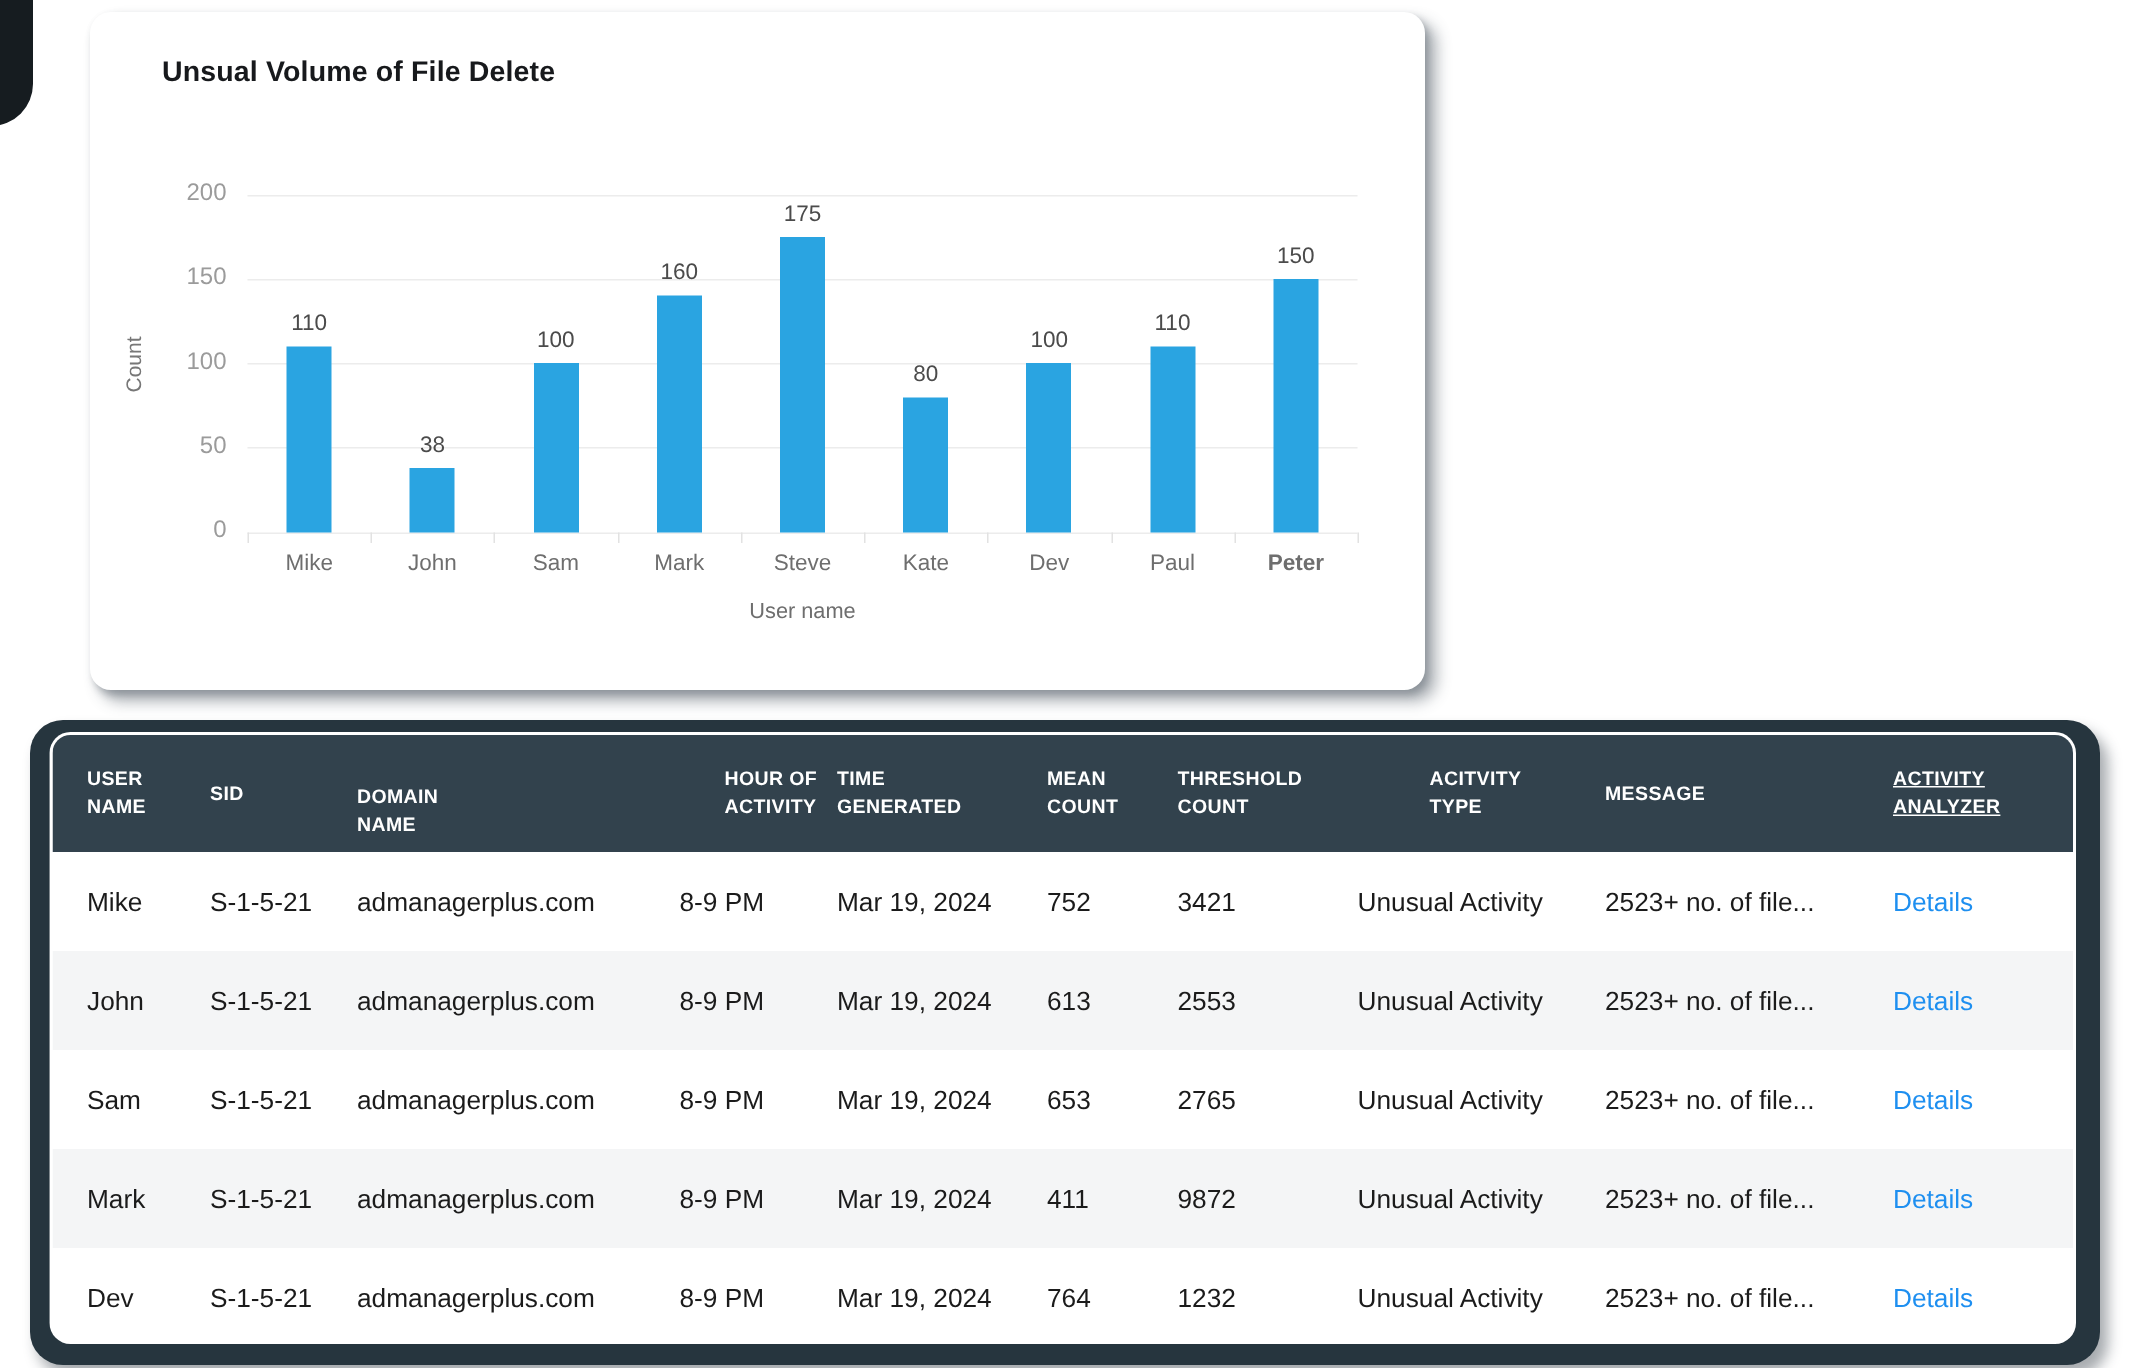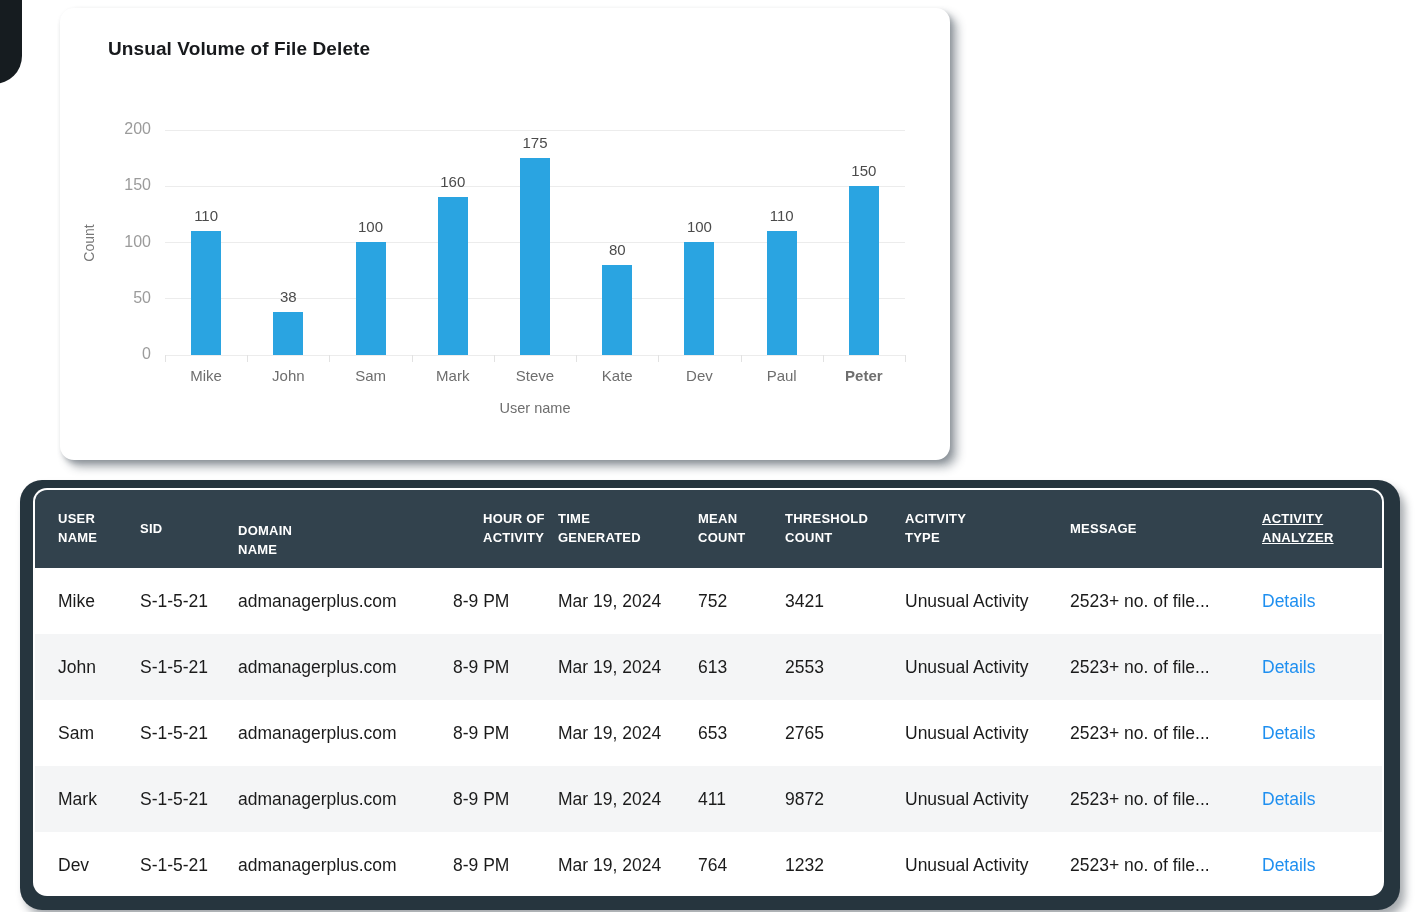--- a/index.html
+++ b/index.html
@@ -185,21 +185,21 @@
   <div class="table-frame">
     <div class="table-inner">
       <div class="grid-row thead">
           <div class="cell"><span style="white-space: normal;">USER NAME</span></div>
           <div class="cell"><span style="white-space: normal;">SID</span></div>
           <div class="cell"><span style="white-space: normal; margin-top: 23px;">DOMAIN NAME</span></div>
           <div class="cell"><span style="white-space: normal;">HOUR OF ACTIVITY</span></div>
           <div class="cell"><span style="white-space: normal;">TIME GENERATED</span></div>
           <div class="cell"><span style="white-space: normal;">MEAN COUNT</span></div>
           <div class="cell"><span style="white-space: normal;">THRESHOLD COUNT</span></div>
-          <div class="cell"><span style="white-space: normal;">ACITVITY TYPE</span></div>
+          <div class="cell"><span style="white-space: normal; margin-left: 48px;">ACITVITY TYPE</span></div>
           <div class="cell"><span style="white-space: normal;">MESSAGE</span></div>
           <div class="cell"><span style="white-space: normal;">ACTIVITY ANALYZER</span></div>
         </div>
       <div>
           <div class="grid-row trow">
             <div class="cell">Mike</div>
             <div class="cell">S-1-5-21</div>
             <div class="cell">admanagerplus.com</div>
             <div class="cell">8-9 PM</div>
             <div class="cell">Mar 19, 2024</div>

